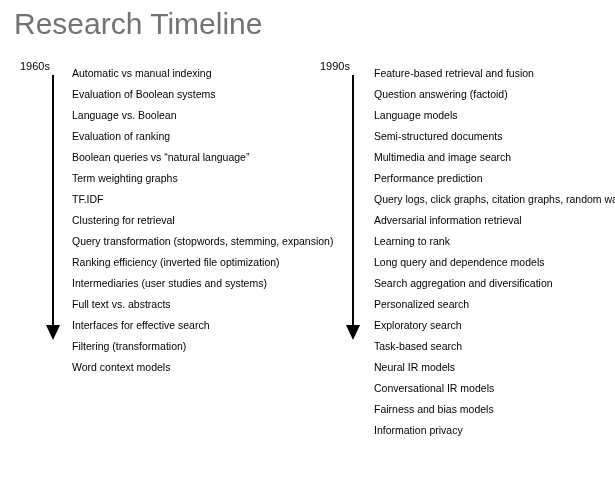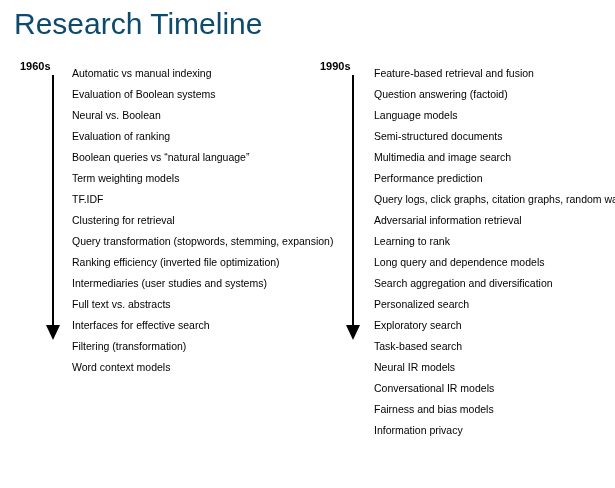--- a/index.html
+++ b/index.html
@@ -20,37 +20,37 @@
     width: 615px;
     height: 488px;
   }
   .title {
     position: absolute;
     left: 14px;
     top: 4px;
     font-size: 30px;
     font-weight: 400;
     letter-spacing: 0px;
-    color: #0c4a6e;
+    color: #737373;
     line-height: 40px;
     white-space: nowrap;
   }
   .column {
     position: absolute;
     top: 60px;
   }
   .col-left { left: 20px; }
   .col-right { left: 320px; }
 
   .decade-label {
     position: absolute;
     top: 0px;
     left: 0px;
     font-size: 11px;
-    font-weight: bold;
+    font-weight: normal;
     color: #000000;
     white-space: nowrap;
   }
   .arrow {
     position: absolute;
     left: 26px;
     top: 15px;
     width: 14px;
     height: 265px;
   }
@@ -99,24 +99,24 @@
 
   <div class="column col-left">
     <div class="decade-label">1960s</div>
     <div class="arrow">
       <div class="arrow-line"></div>
       <div class="arrow-head"></div>
     </div>
     <div class="items">
       <div class="item">Automatic vs manual indexing</div>
       <div class="item">Evaluation of Boolean systems</div>
-      <div class="item">Neural vs. Boolean</div>
+      <div class="item">Language vs. Boolean</div>
       <div class="item">Evaluation of ranking</div>
       <div class="item">Boolean queries vs “natural language”</div>
-      <div class="item">Term weighting models</div>
+      <div class="item">Term weighting graphs</div>
       <div class="item">TF.IDF</div>
       <div class="item">Clustering for retrieval</div>
       <div class="item">Query transformation (stopwords, stemming, expansion)</div>
       <div class="item">Ranking efficiency (inverted file optimization)</div>
       <div class="item">Intermediaries (user studies and systems)</div>
       <div class="item">Full text vs. abstracts</div>
       <div class="item">Interfaces for effective search</div>
       <div class="item">Filtering (transformation)</div>
       <div class="item">Word context models</div>
     </div>

